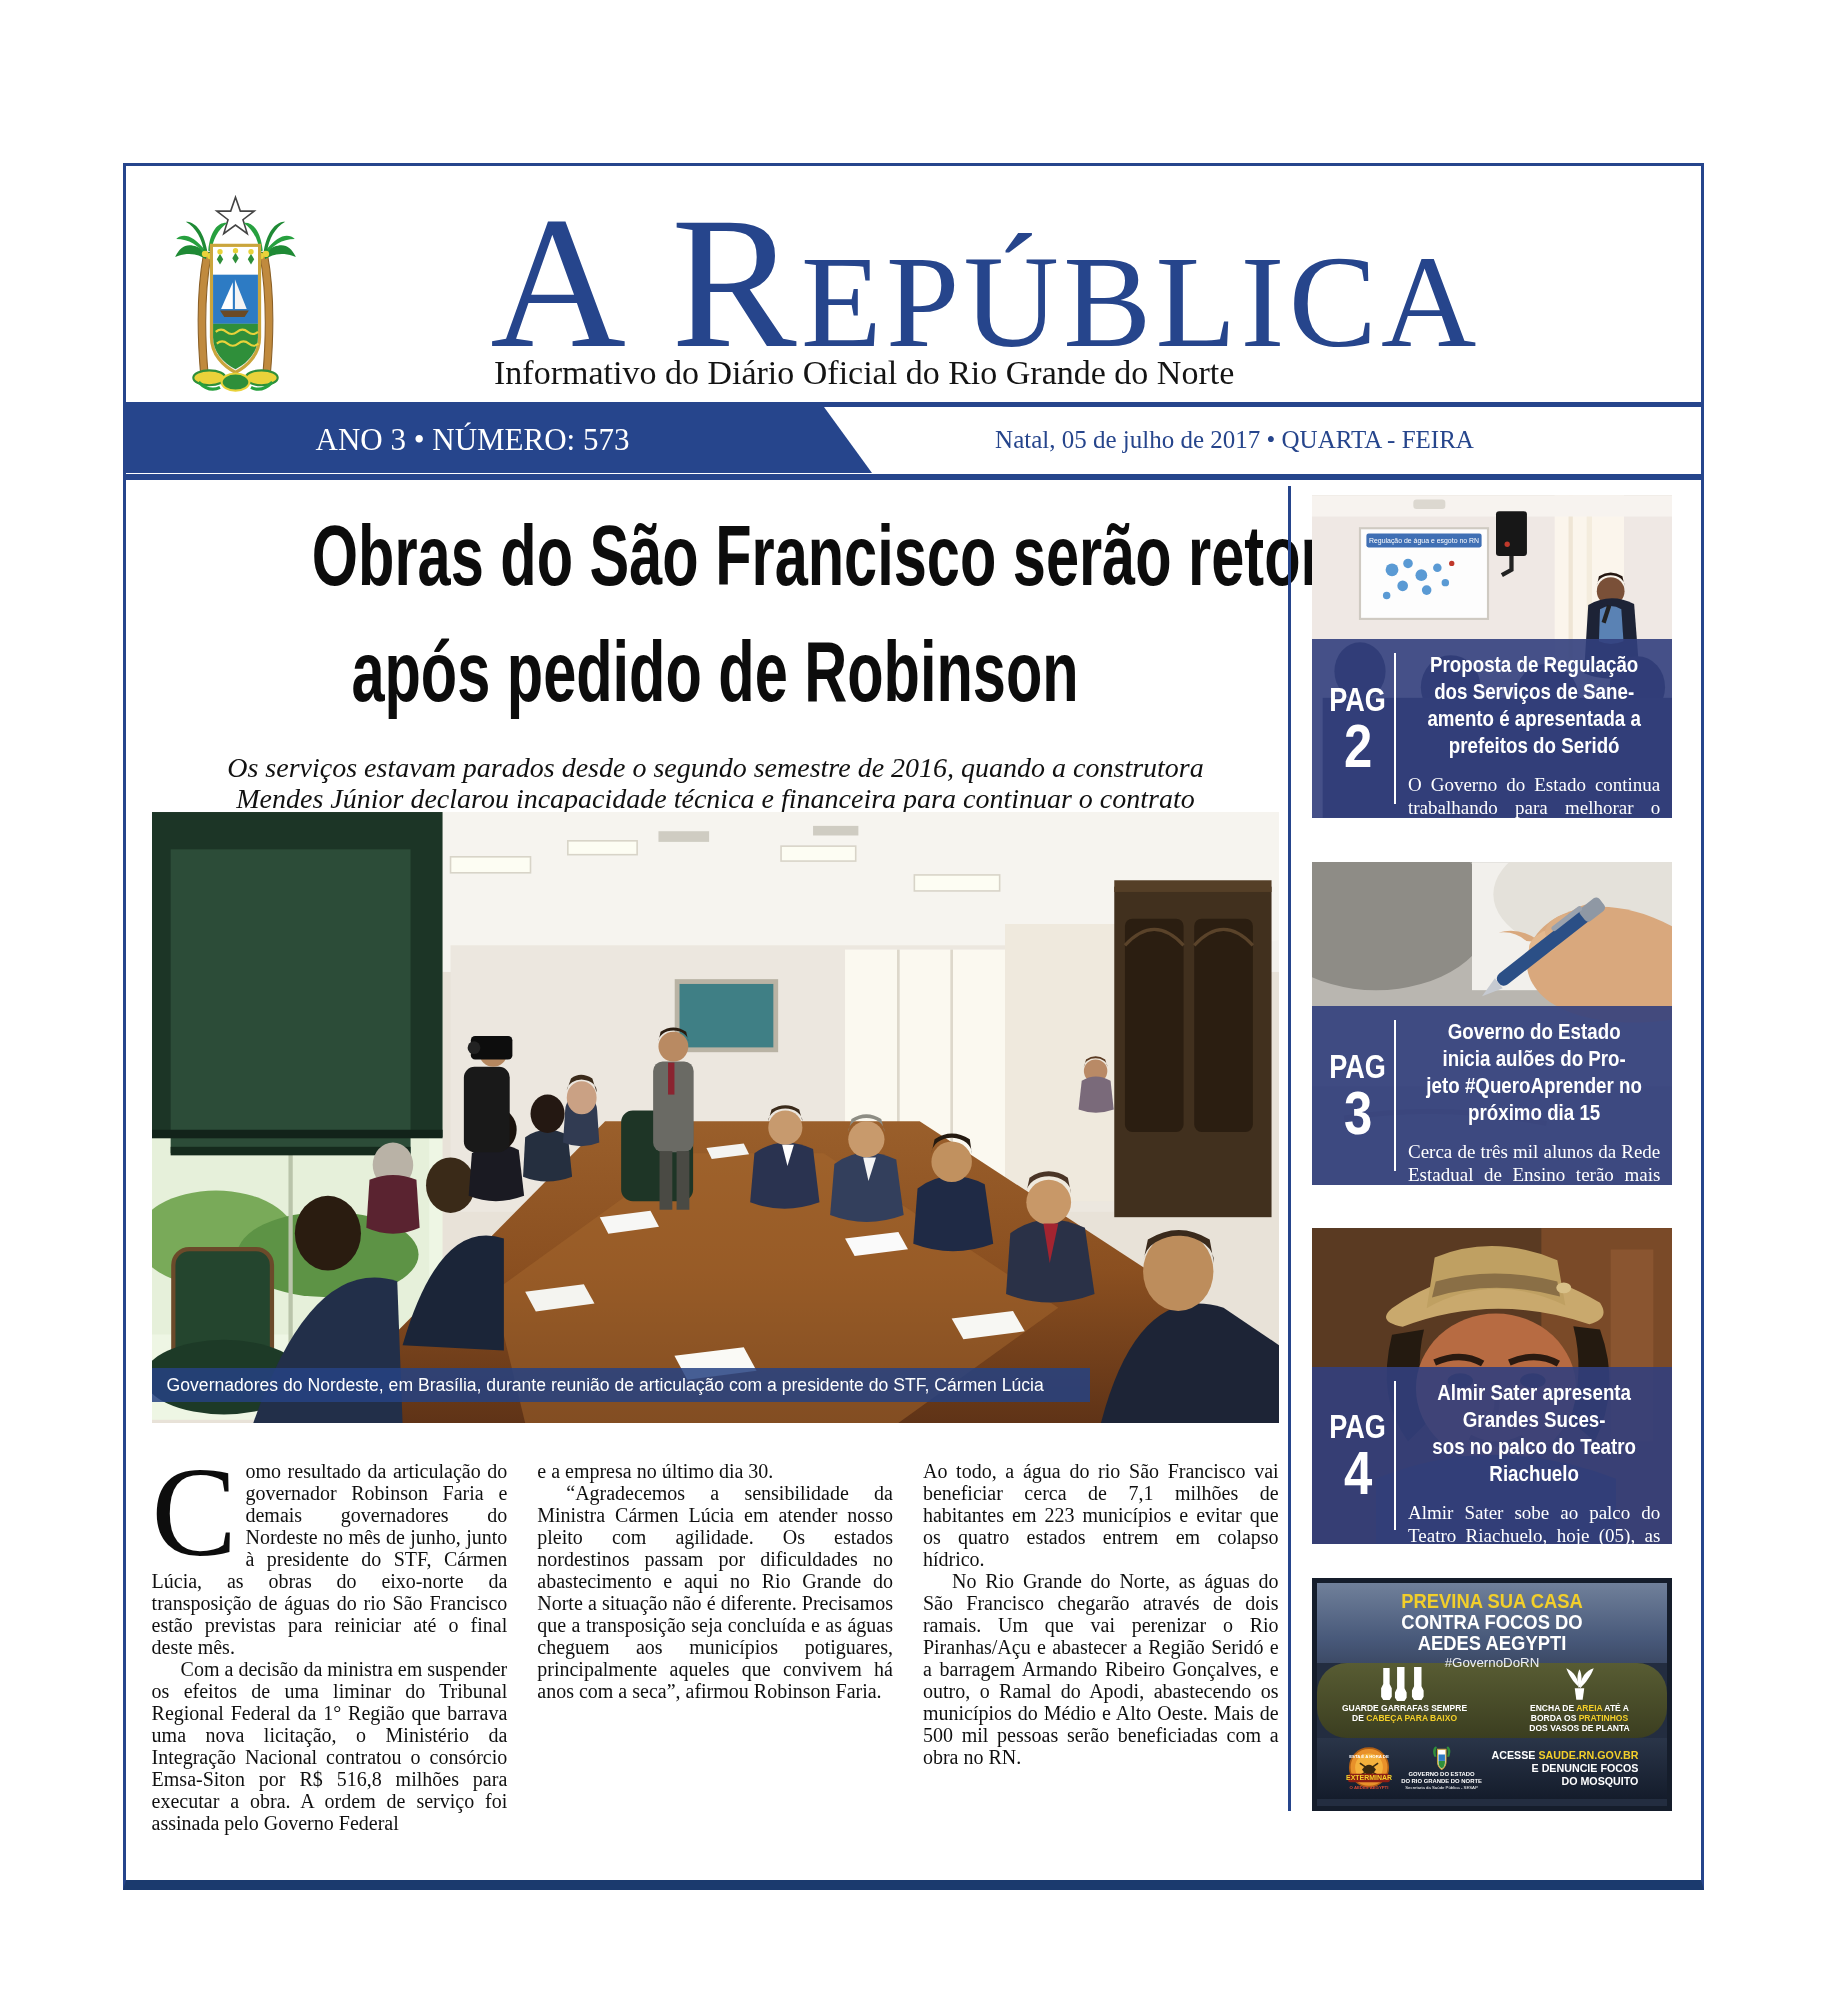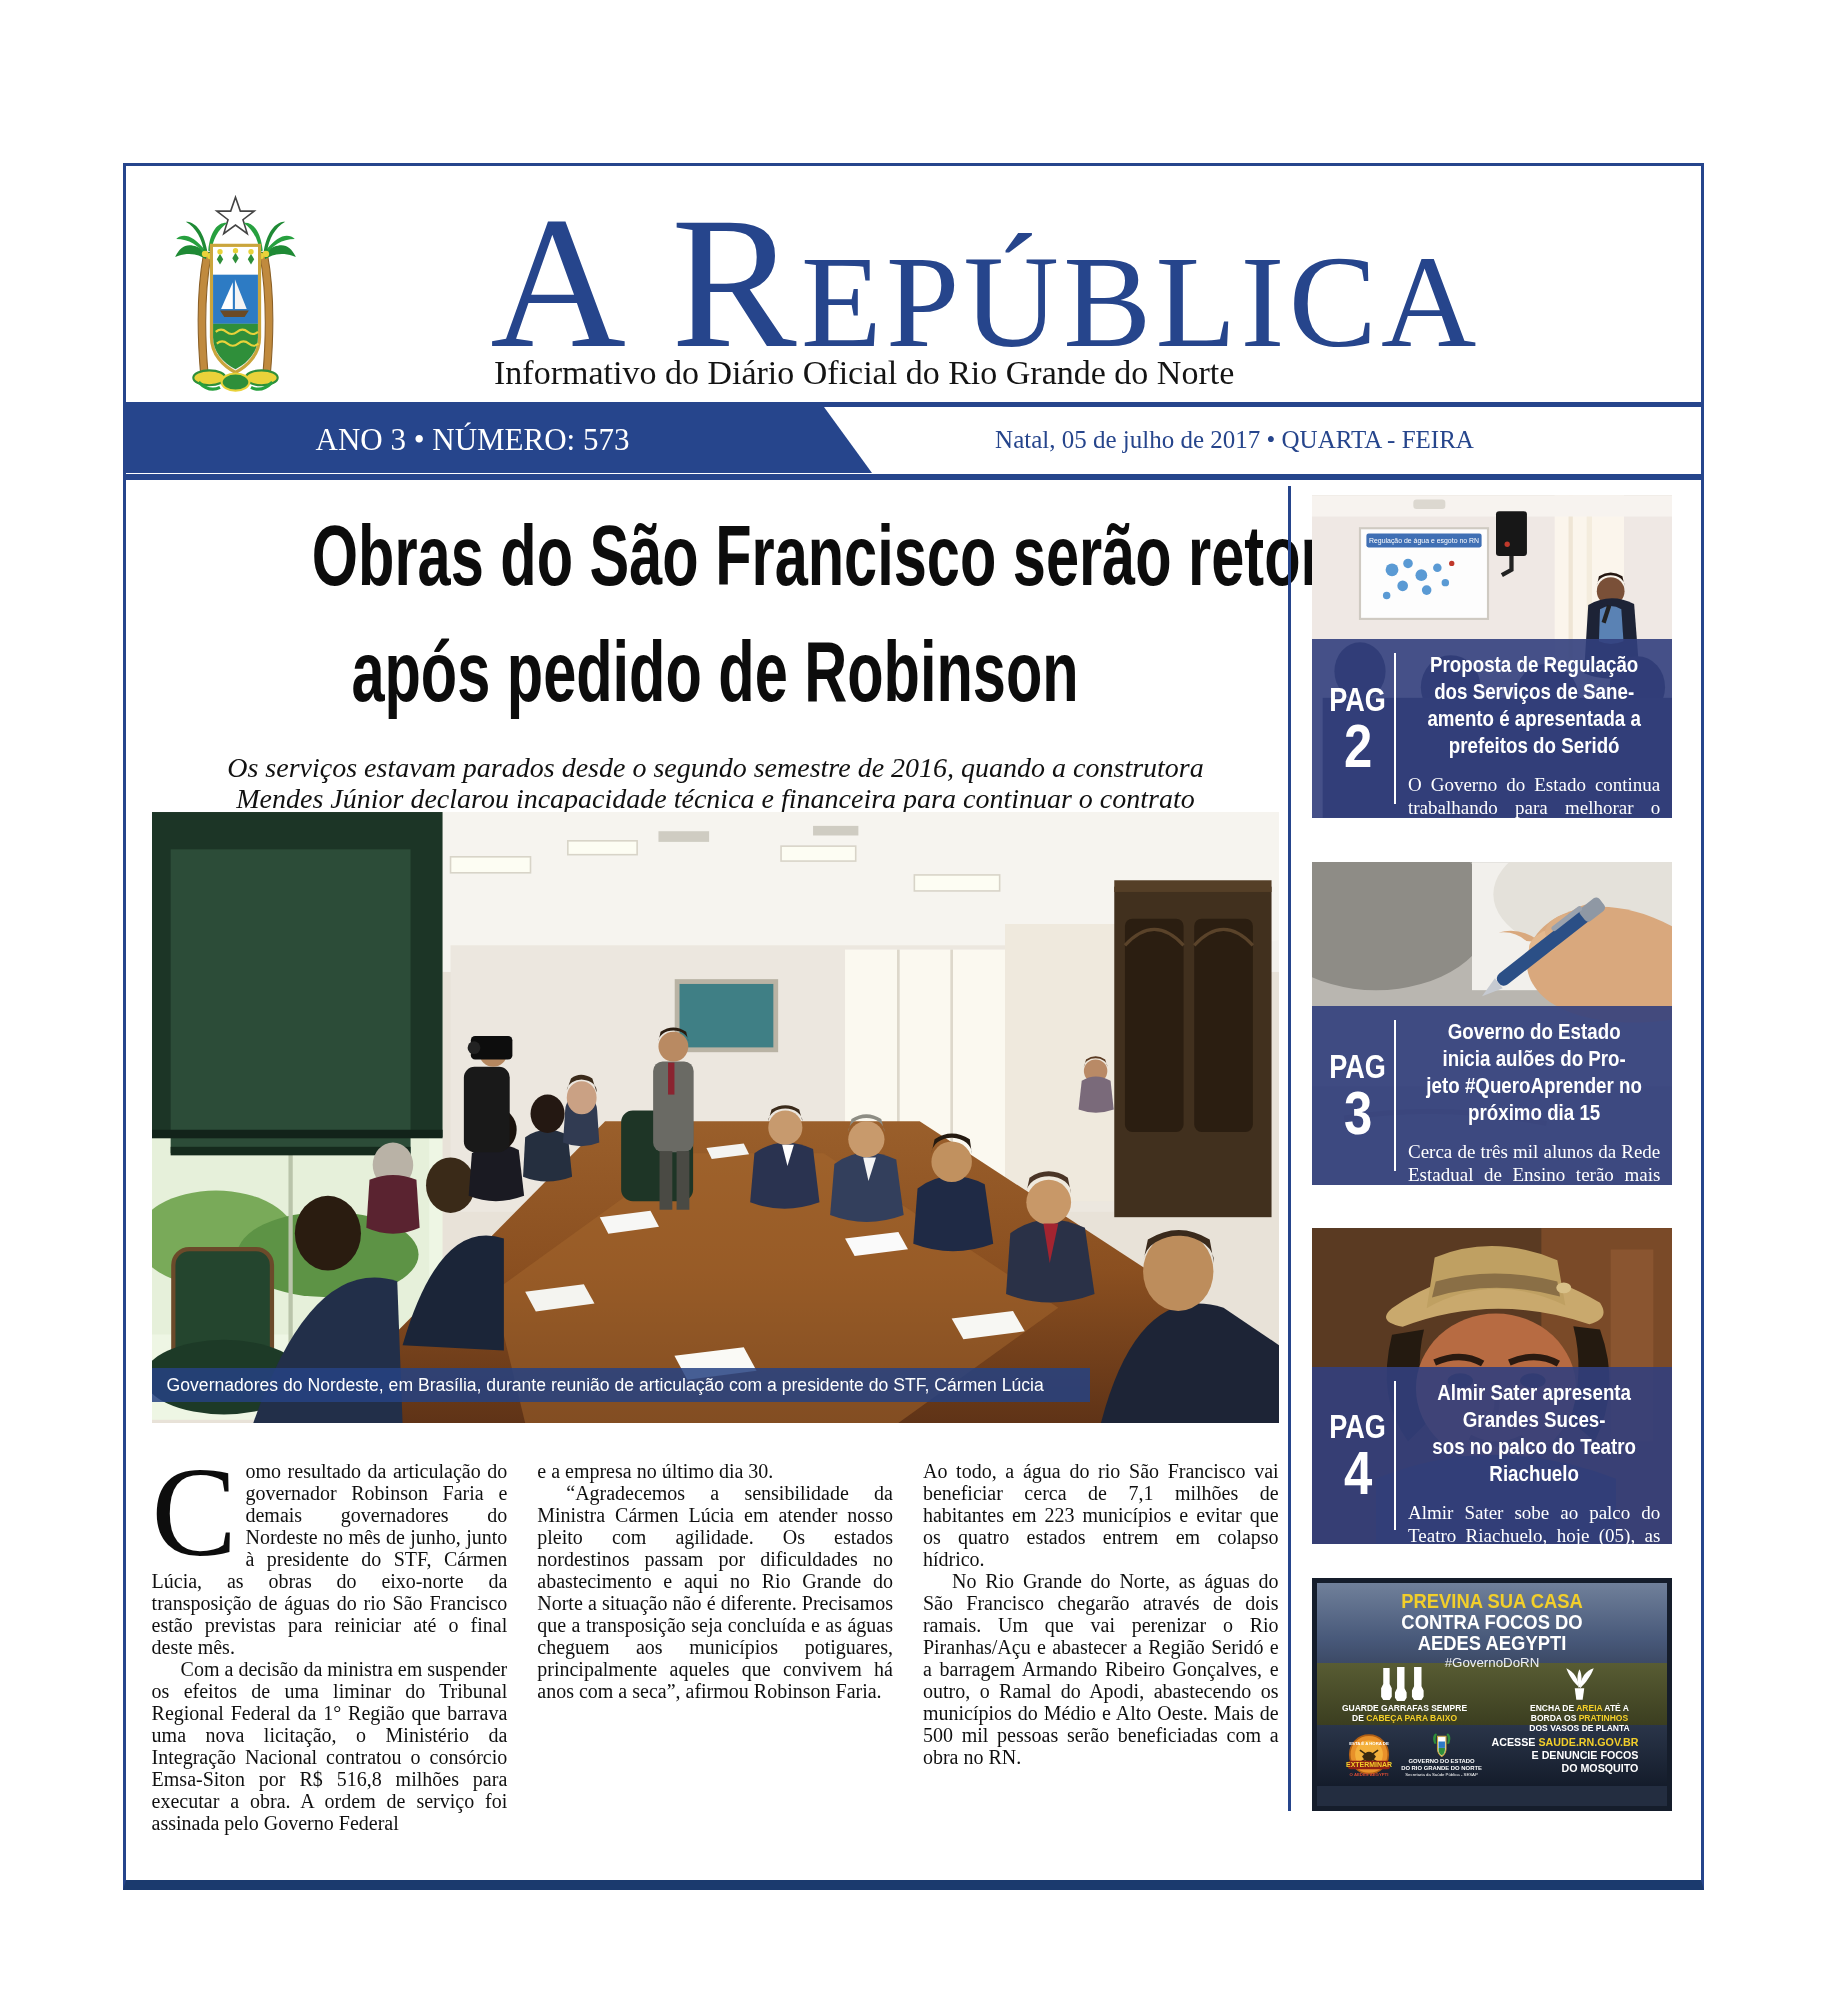--- a/index.html
+++ b/index.html
@@ -48,21 +48,21 @@
   .card-text{position:absolute;left:96px;right:11.7px;top:0;bottom:0;padding-top:12.8px;}
   .card-title{color:#fff;font-family:"Liberation Sans",sans-serif;font-weight:bold;font-size:21.3px;line-height:27px;text-align:center;white-space:pre-line;transform:scaleX(0.88);transform-origin:50% 0;}
   .card-sum{color:#fff;font-size:19px;line-height:23.5px;text-align:justify;margin-top:12.8px;}
 
   
   .ad{left:1186px;top:1412px;width:360px;height:233px;background:#232d40;border:5.3px solid #151d2b;box-sizing:border-box;font-family:"Liberation Sans",sans-serif;}
   .ad-top{height:80px;background:linear-gradient(180deg,#70809a 0%,#48597a 70%,#3c4a66 100%);text-align:center;padding-top:7.5px;box-sizing:border-box;}
   .ad-t{display:block;font-weight:bold;font-size:20px;line-height:21.3px;color:#fff;transform:scaleX(0.92);white-space:nowrap;}
   .ad-t.yellow{color:#f3cf2a;}
   .ad-hash{display:block;font-size:13.3px;line-height:17px;color:#eef0f4;}
-  .ad-band{height:62px;background:linear-gradient(180deg,#585c33 0%,#3b3e20 100%);display:flex;}
+  .ad-band{height:75px;background:linear-gradient(180deg,#585c33 0%,#3b3e20 100%);display:flex;border-radius:30px;}
   .tip{width:50%;text-align:center;color:#fff;font-weight:bold;font-size:8.5px;line-height:10px;padding-top:4.3px;box-sizing:border-box;}
   .tip .yl{color:#f3cf2a;}
   .tip svg{display:block;margin:0 auto 2.1px auto;}
   .ad-bottom{height:61px;background:linear-gradient(180deg,#2a3549 0%,#141c2b 100%);display:flex;align-items:center;justify-content:center;gap:7.5px;}
   .ad-access{color:#fff;font-weight:bold;font-size:10.7px;line-height:13.3px;text-align:right;}
   .ad-access .yl{color:#f3cf2a;}
   .gov-logo{display:flex;flex-direction:column;align-items:center;width:85px;color:#fff;text-align:center;}
   .gov-l1{font-size:5.9px;line-height:7px;font-weight:bold;}
   .gov-l2{font-size:4.3px;line-height:5.9px;}
 </style>

